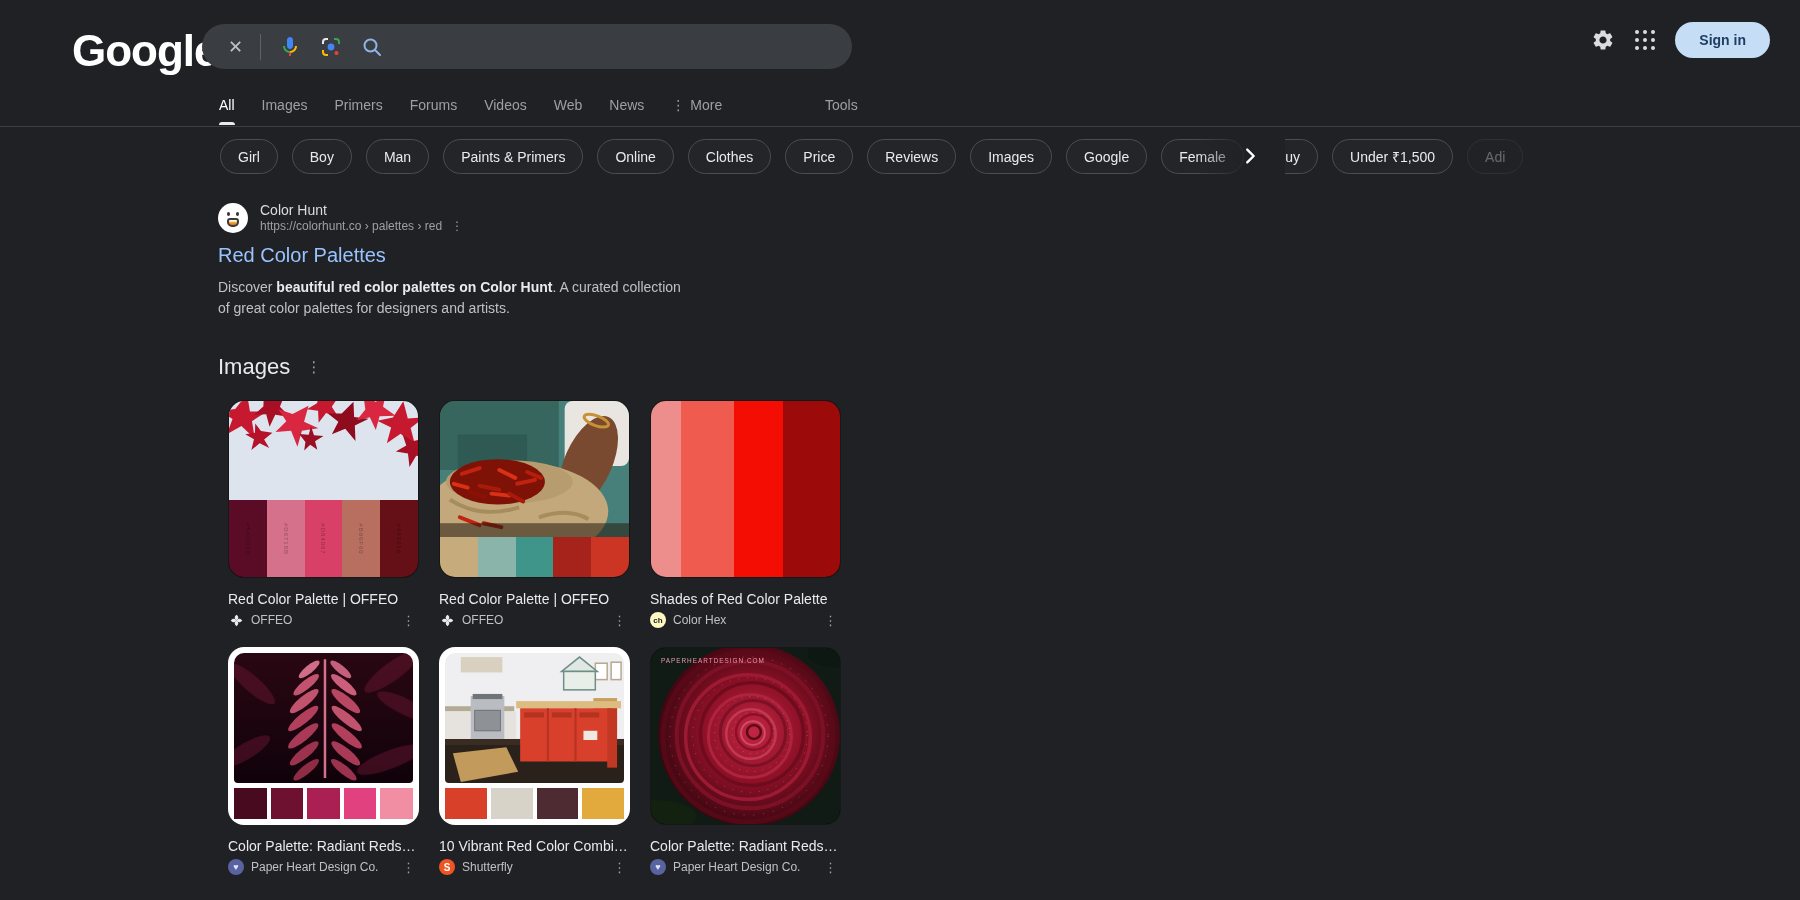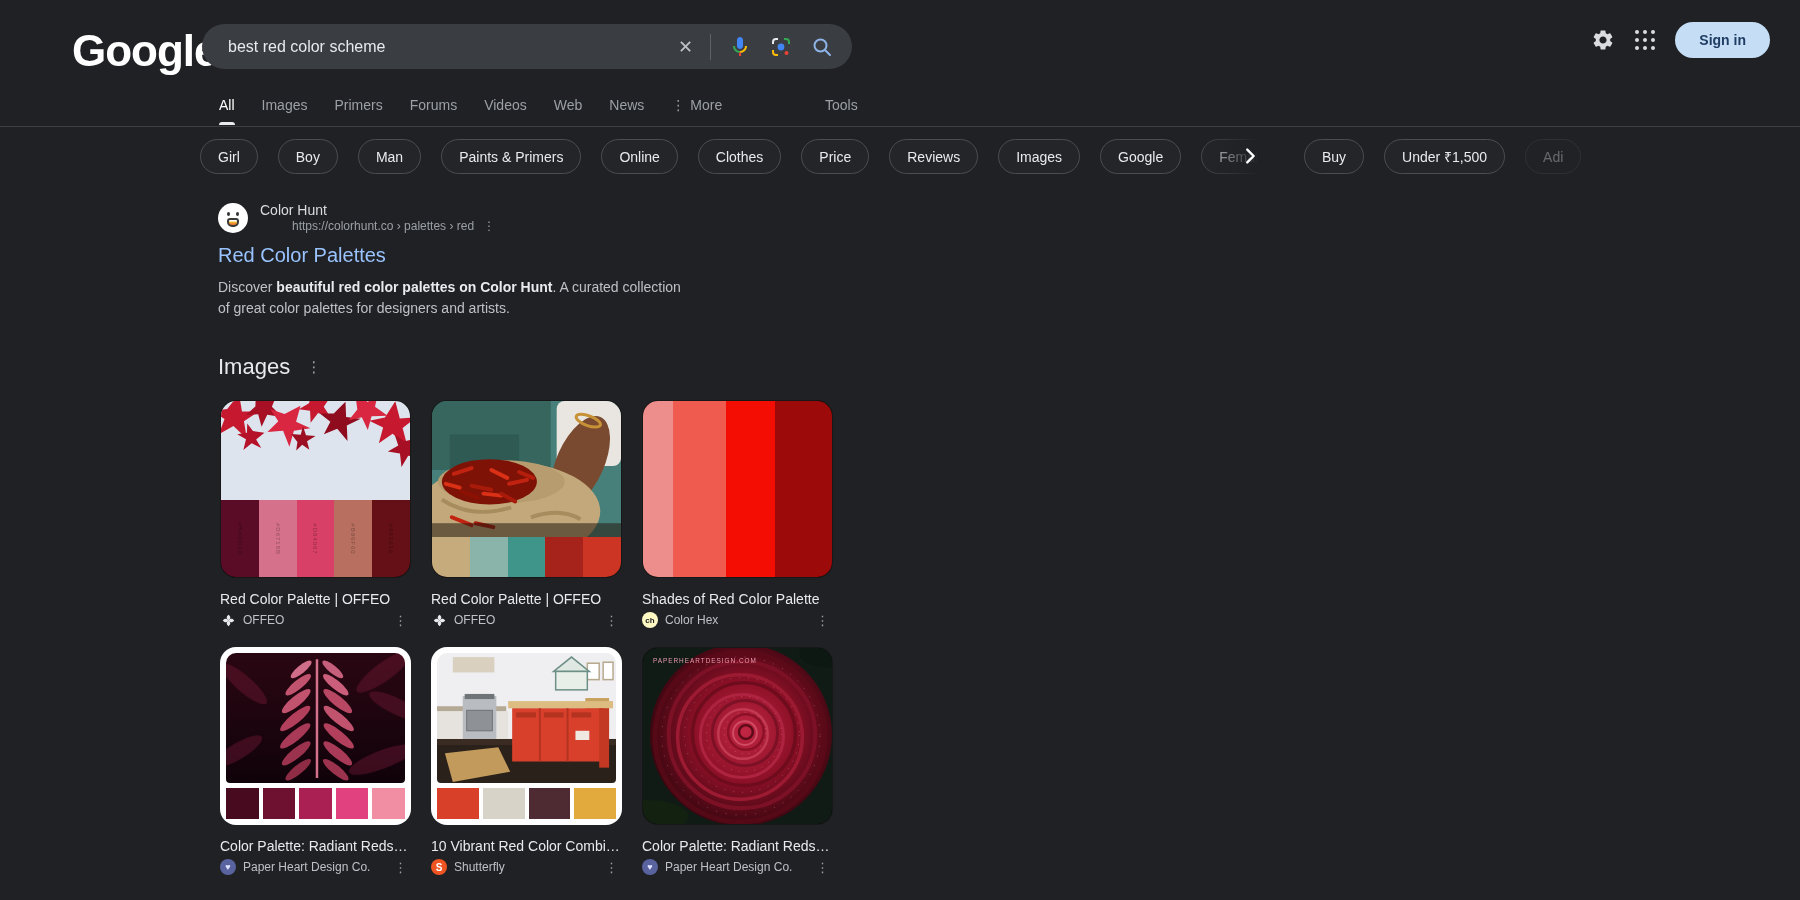--- a/index.html
+++ b/index.html
@@ -38,21 +38,21 @@
   .tab { font-size:14px; color:#9aa0a6; cursor:pointer; position:relative; padding-bottom:12px; display:flex; gap:5px; align-items:center; }
   .tab.selected { color:#ffffff; }
   .tab.selected::after {
     content:""; position:absolute; left:0; right:0; bottom:0; height:3px;
     background:#e8eaed; border-radius:3px 3px 0 0;
   }
   .tab .dots { color:#9aa0a6; font-size:14px; }
   .tools-btn { position:absolute; left:825px; top:97px; font-size:14px; color:#9aa0a6; cursor:pointer; }
   .tabs-divider { position:absolute; left:0; top:126px; width:1800px; height:1px; background:#3b3e42; }
   
-  .chipsrow { position:absolute; left:200px; top:139px; display:flex; gap:20px; align-items:center; }
+  .chipsrow { position:absolute; left:220px; top:139px; display:flex; gap:14px; align-items:center; }
   .chip {
     height:35px; padding:0 17px; display:flex; align-items:center;
     border:1px solid #4a4d51; border-radius:18px; background:#232528;
     font-size:14px; color:#e8eaed; white-space:nowrap; cursor:pointer;
   }
   .chip.faded { opacity:.35; }
   .chips-fade {
     position:absolute; left:1195px; top:132px; width:90px; height:50px;
     background:linear-gradient(to right, rgba(32,33,36,0), #202124 70%);
     pointer-events:none;
@@ -64,30 +64,30 @@
   .res-head { display:flex; gap:12px; align-items:center; cursor:pointer; }
   .favicon { width:30px; height:30px; border-radius:50%; background:#ffffff; position:relative; flex:0 0 30px; }
   .favicon .eye { position:absolute; top:9px; width:3px; height:4px; border-radius:50%; background:#33322f; }
   .favicon .eye.l { left:9px; } .favicon .eye.r { right:9px; }
   .favicon .mouth {
     position:absolute; left:9px; top:15px; width:12px; height:9px; border-radius:3px 3px 5px 5px;
     border:2px solid #3a3a38;
     background:linear-gradient(#fdfdfd 20%, #f5b52e 45%, #e8762d 85%);
   }
   .res-site { font-size:14px; color:#dadce0; line-height:16px; }
-  .res-url { font-size:12px; color:#9aa0a6; line-height:16px; display:flex; gap:9px; align-items:center;margin-left:32px; }
+  .res-url { font-size:12px; color:#9aa0a6; line-height:16px; display:flex; gap:9px; align-items:center; }
   .res-url .more { color:#9aa0a6; font-size:12px; cursor:pointer; }
   .res-title { margin-top:10px; font-size:20px; color:#99c3ff; cursor:pointer; display:inline-block; }
   .res-snippet { margin-top:10px; font-size:14px; line-height:21px; color:#bdc1c6; width:465px; }
   .res-snippet b { color:#e8eaed; }
   
   .img-heading { position:absolute; left:218px; top:354px; display:flex; align-items:center; gap:16px; }
   .img-heading h2 { font-size:22px; font-weight:400; color:#e8eaed; }
   .img-heading .more { color:#9aa0a6; font-size:15px; cursor:pointer; }
-  .grid { position:absolute; left:220px; top:400px; width:613px;
+  .grid { position:absolute; left:228px; top:400px; width:613px;
     display:grid; grid-template-columns:repeat(3,191px); column-gap:20px; row-gap:19px; }
   .card { width:191px; }
   .card-img {
     width:191px; height:178px; border-radius:16px; overflow:hidden;
     border:1px solid rgba(255,255,255,.09); cursor:pointer;
     display:flex; flex-direction:column; background:#000;
   }
   .card-img.framed { background:#fff; padding:5px; }
   .card-img.framed .photo { border-radius:10px 10px 4px 4px; overflow:hidden; }
   .photo { flex:1; position:relative; overflow:hidden; }
@@ -112,21 +112,20 @@
   .srclogo.colorhex { background:#fef9c3; color:#202124; font-size:8px; font-weight:700; }
   .srclogo.paperheart { background:#59639f; color:#dfe4ff; font-size:9px; }
   .srclogo.shutterfly { background:#ef5423; color:#fff; font-size:10px; font-weight:700; }
 </style>
 </head>
 <body>
 
 <div class="logo">Google</div>
 
 <div class="searchbar">
-  <div class="query">best red color scheme</div>
   <div class="sb-icons">
     <span class="clear-x">✕</span>
     <span class="sb-div"></span>
     <span class="icon-btn">
       <svg width="24" height="24" viewBox="0 0 24 24">
         <path fill="#4285f4" d="M12 14c1.66 0 3-1.34 3-3V5c0-1.66-1.34-3-3-3S9 3.34 9 5v6c0 1.66 1.34 3 3 3z"></path>
         <path fill="#34a853" d="M5 11h2c0 2.76 2.24 5 5 5v2c-3.87 0-7-3.13-7-7z"></path>
         <path fill="#fbbc05" d="M19 11h-2c0 2.76-2.24 5-5 5v2c3.87 0 7-3.13 7-7z"></path>
         <path fill="#ea4335" d="M11 17.6h2V21h-2z"></path>
       </svg>

